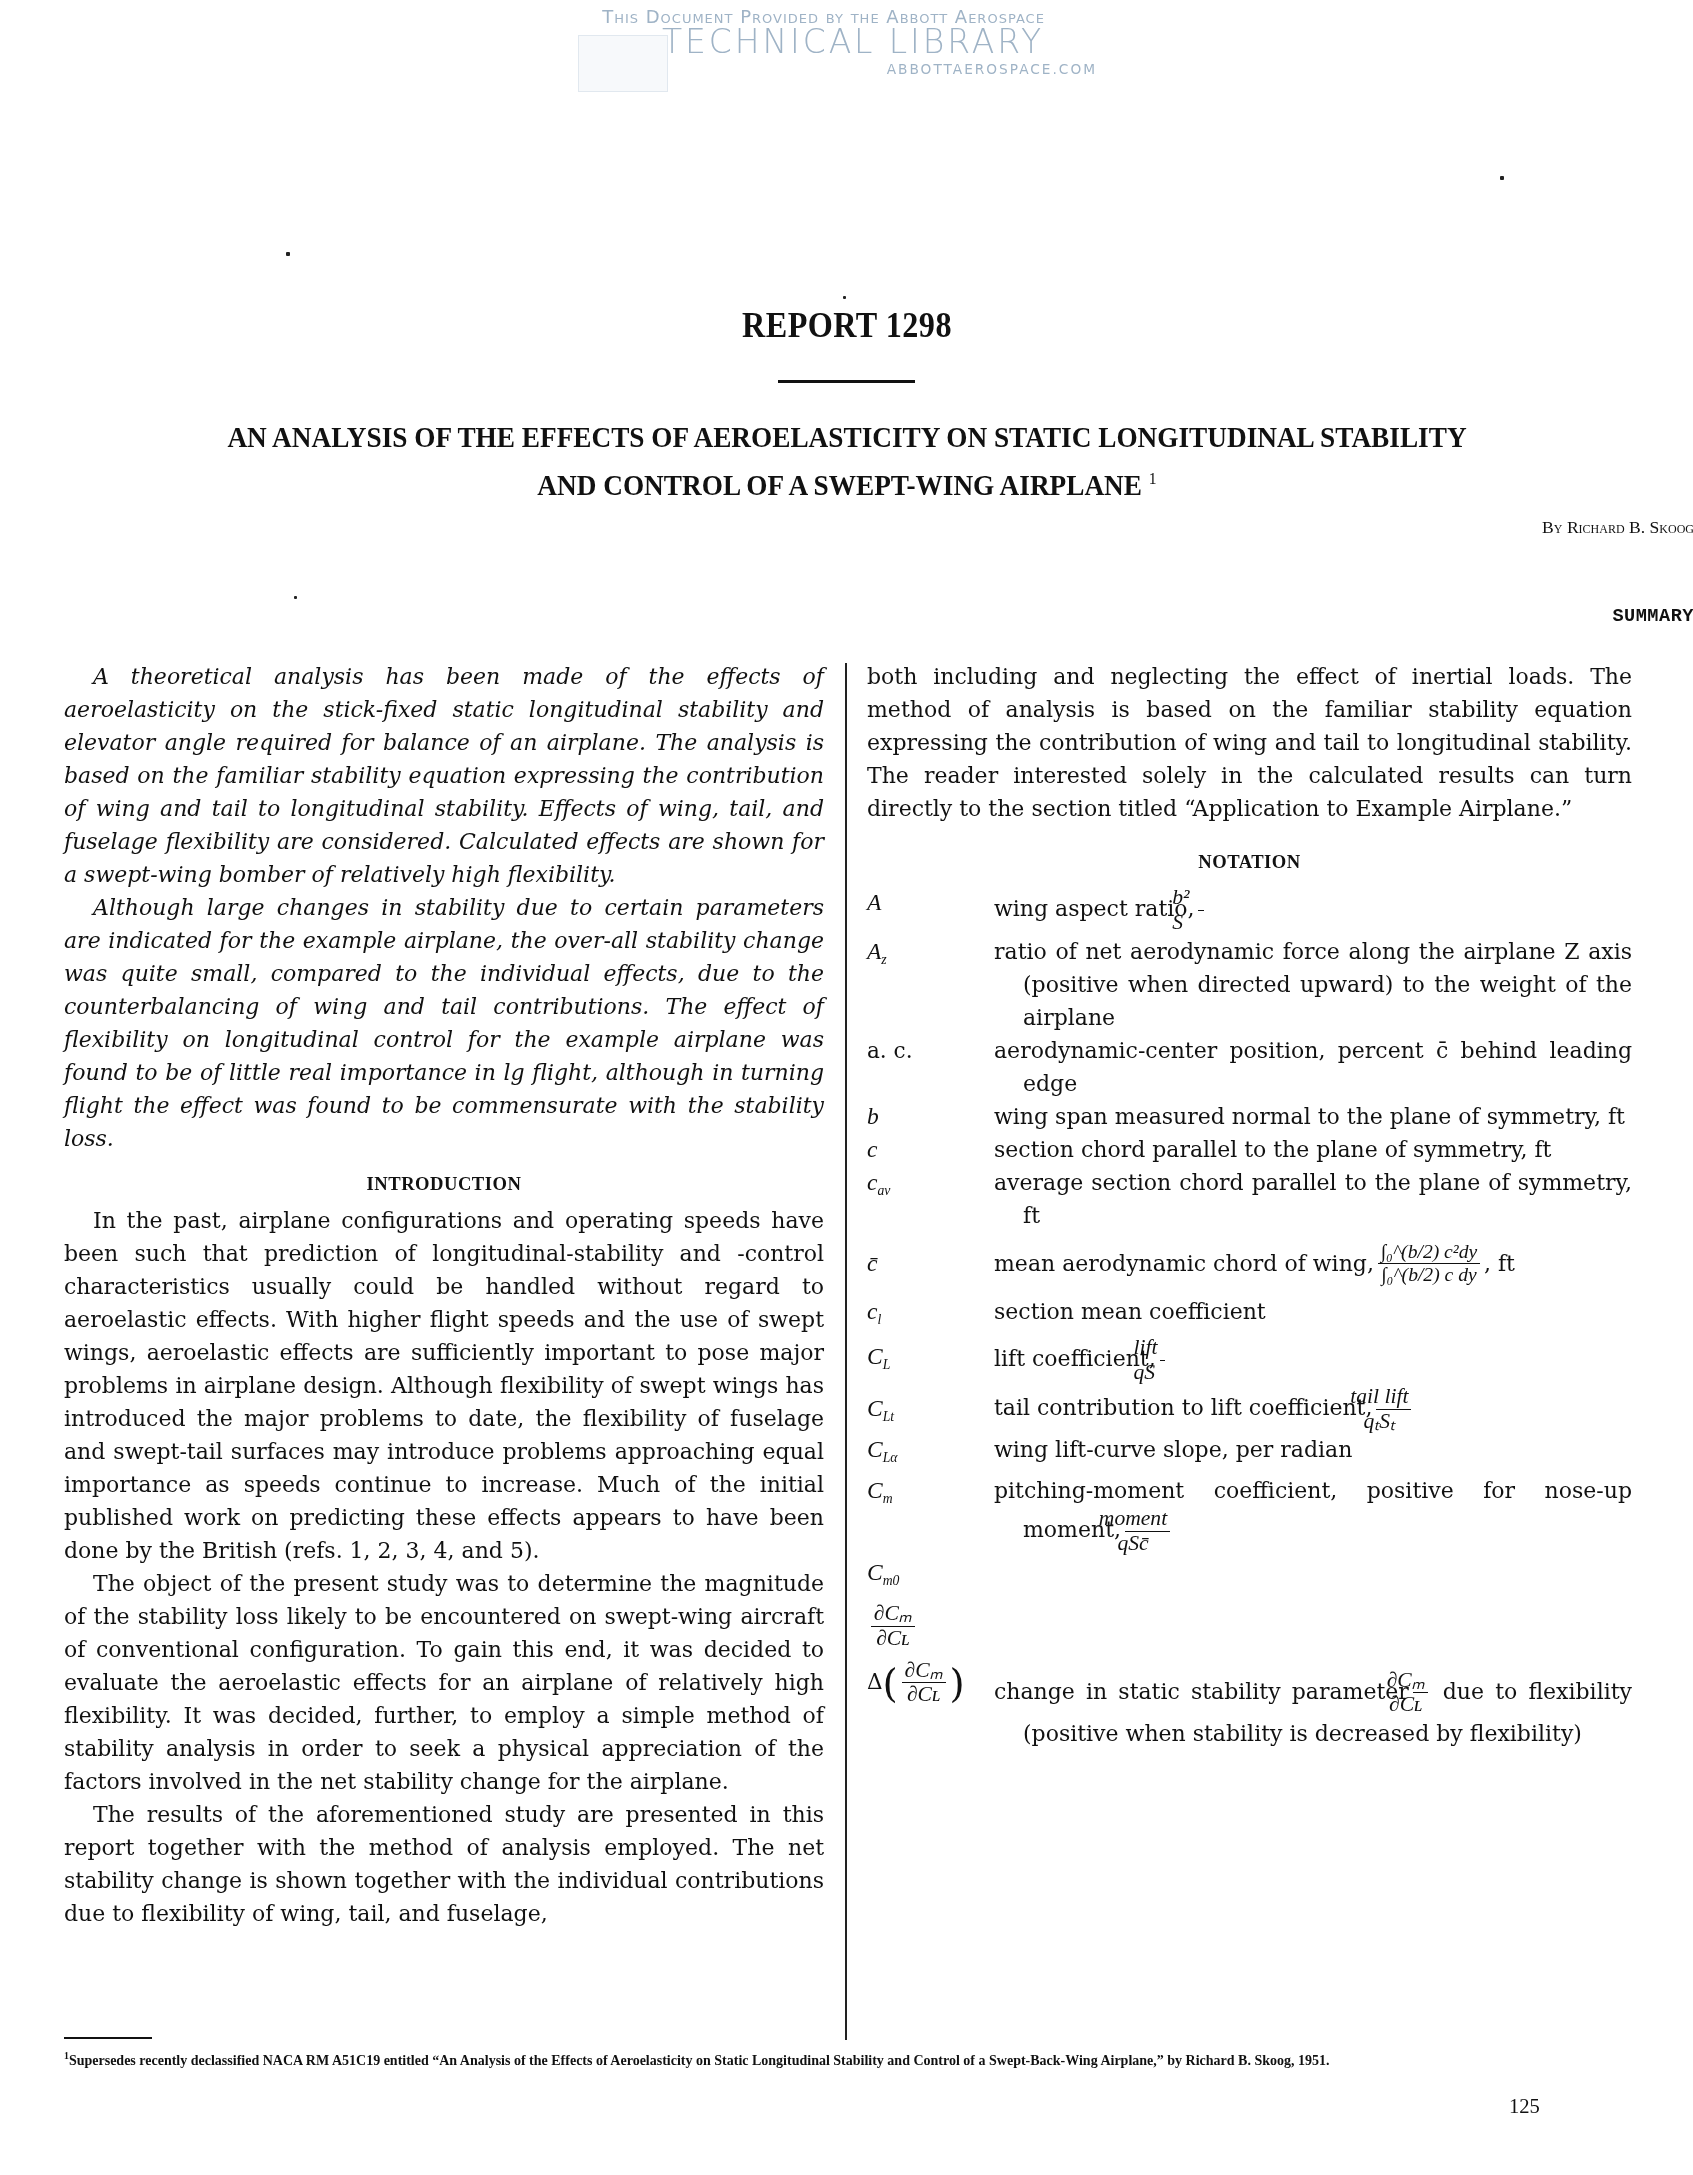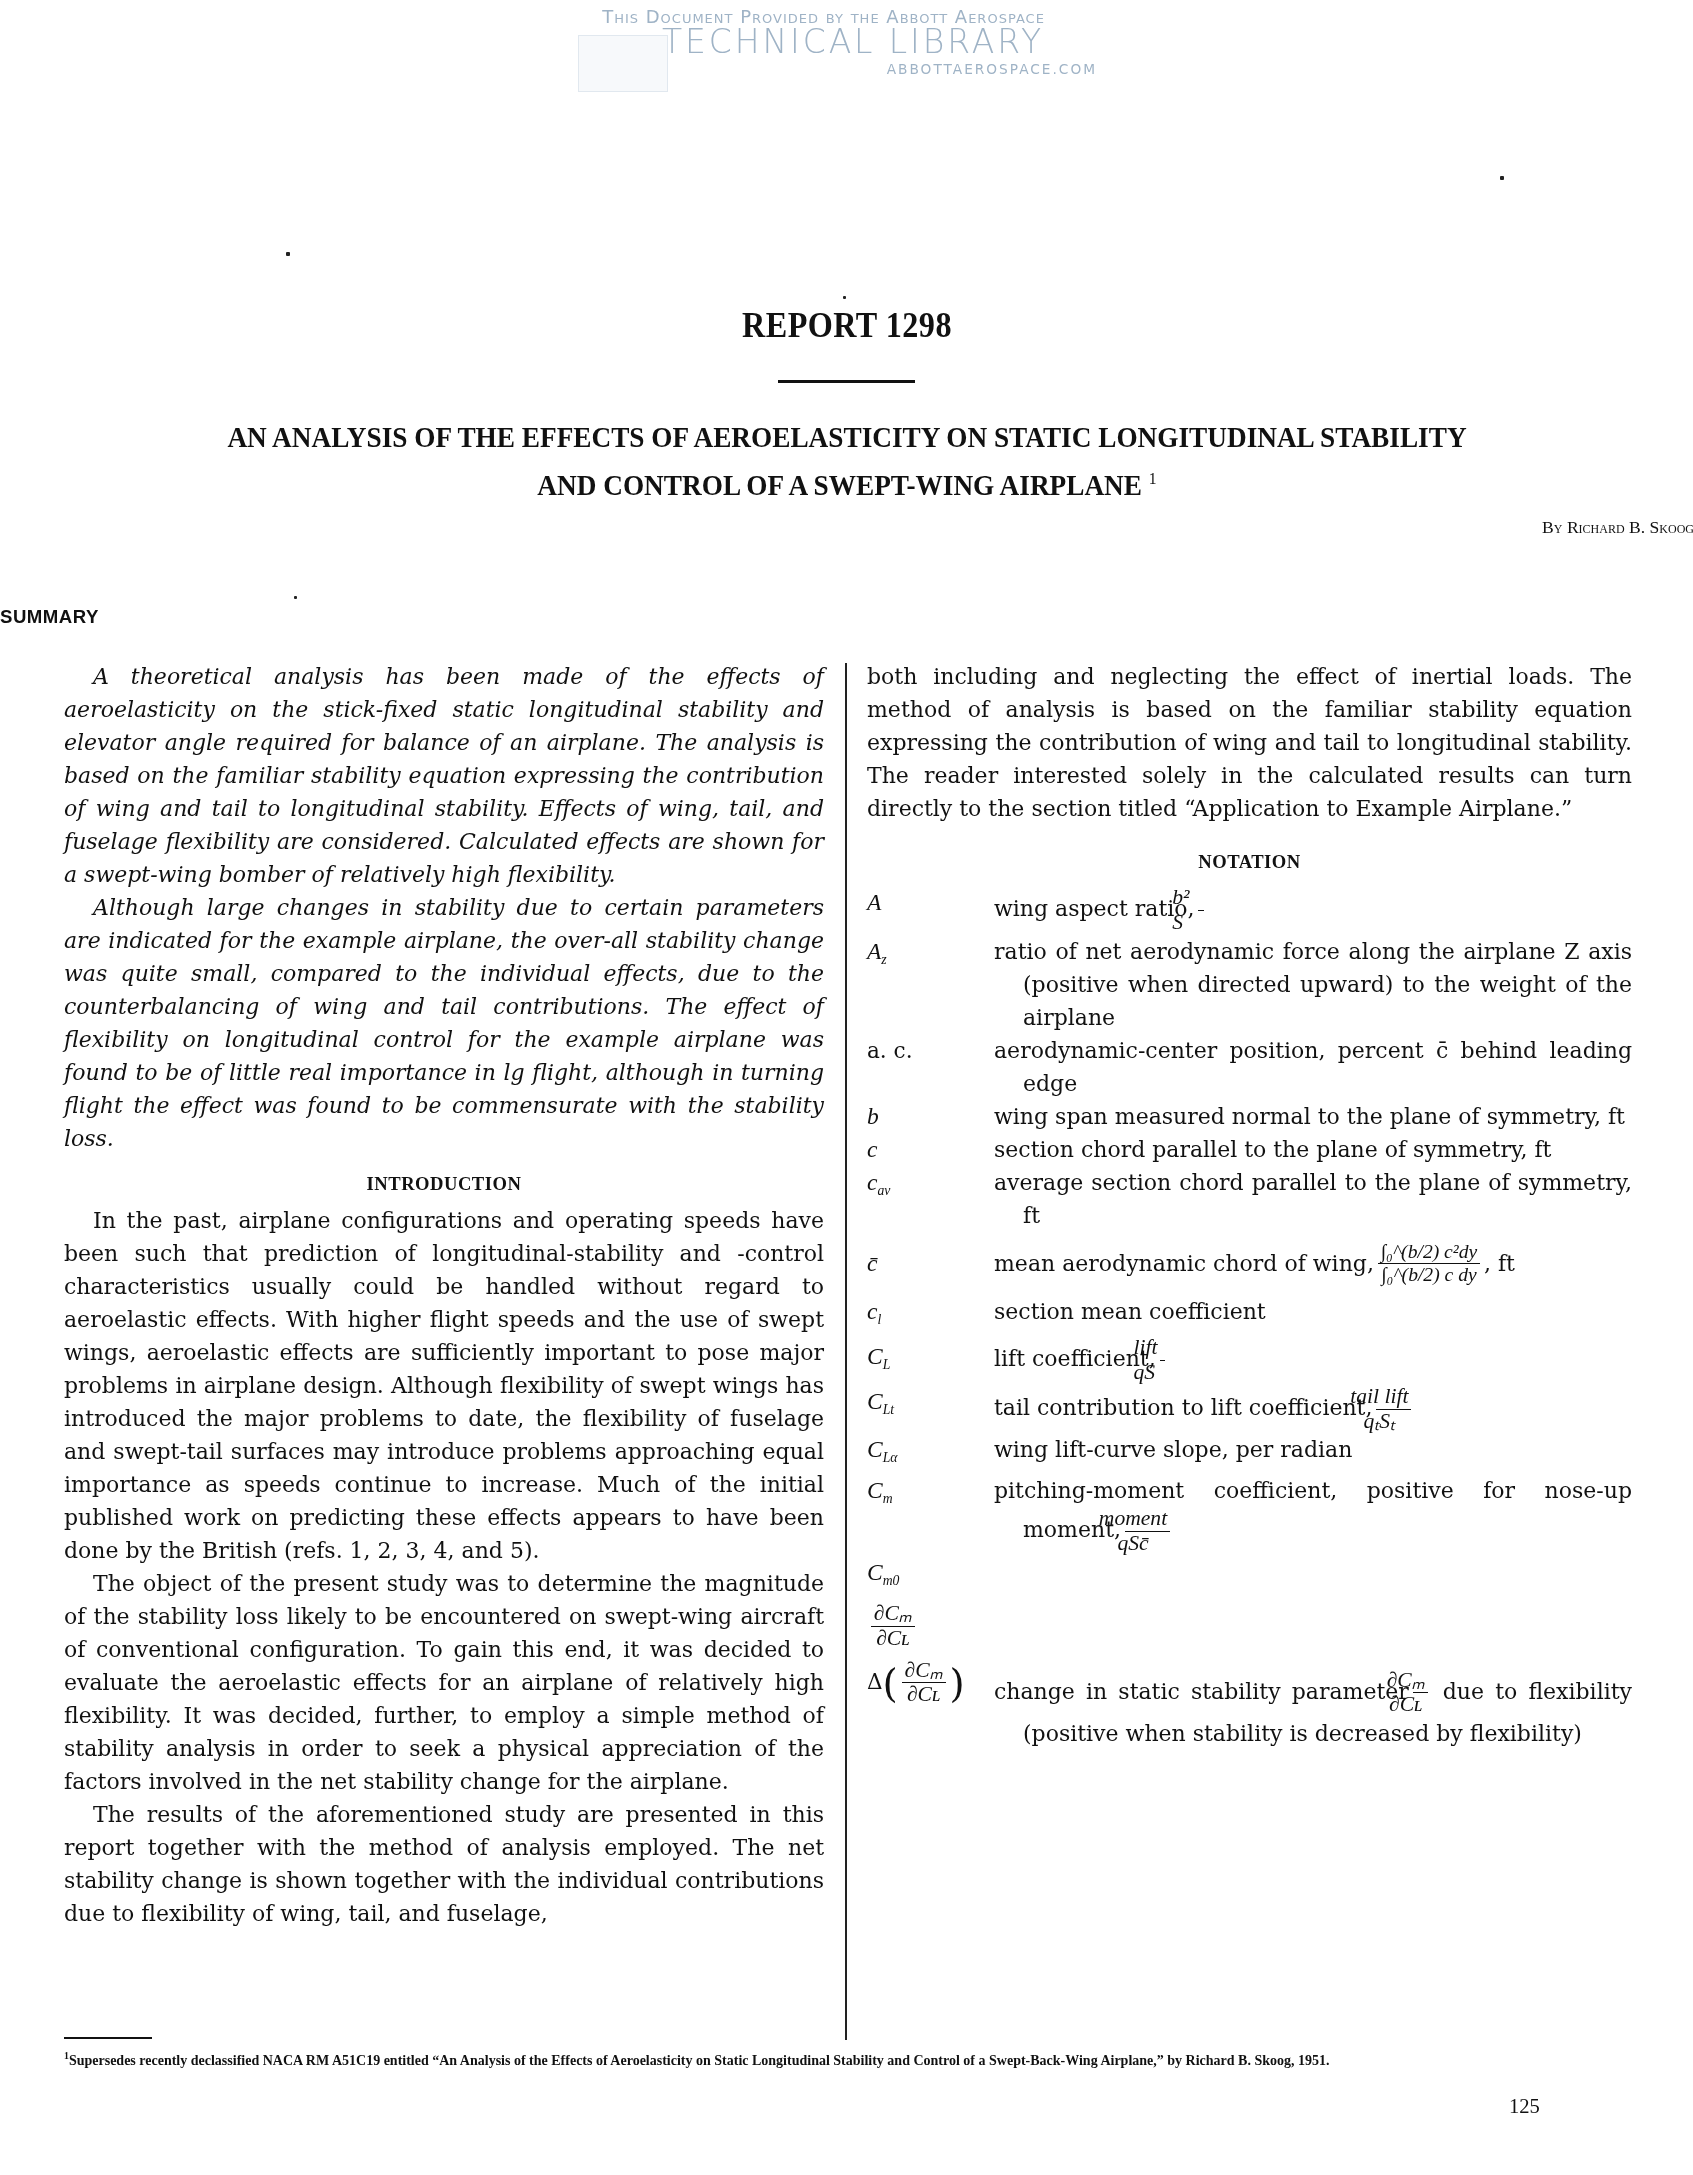--- a/index.html
+++ b/index.html
@@ -13,21 +13,21 @@
   .wm3 { position: absolute; top: 61px; left: 823px; width: 274px; text-align: right; font-size: 13.7px; letter-spacing: 2px; }
   .wm-box { position: absolute; top: 35px; left: 578px; width: 88px; height: 55px; border: 1px solid #e1e8ef; background: #f7f9fb; }
 
   .dot { position: absolute; width: 3.9px; height: 3.9px; background: #222; border-radius: 1px; }
 
   .report-num { position: absolute; top: 306px; left: 0; width: 1694px; text-align: center; font-size: 35px; font-weight: bold; font-family: "Liberation Serif", serif; letter-spacing: 0.5px; transform: scaleX(0.92); }
   .rule { position: absolute; top: 380px; left: 778px; width: 137px; height: 2.9px; background: #111; }
   .title { position: absolute; top: 417px; left: 59px; width: 1576px; text-align: center; font-size: 29px; font-weight: bold; line-height: 41px; font-family: "Liberation Serif", serif; transform: scaleX(0.94); transform-origin: center; }
   .title sup { font-size: 16.7px; font-weight: normal; }
   .byline { position: absolute; top: 517px; left: 0; width: 1694px; text-align: right; font-size: 17.6px; font-variant: small-caps; font-family: "Liberation Serif", serif; }
-  .summary-head { position: absolute; top: 606px; left: 0; width: 1694px; text-align: left; font-size: 18.6px; font-weight: bold; font-family: Liberation Sans, sans-serif; letter-spacing: 0.5px; }
+  .summary-head { position: absolute; top: 606px; left: 0; width: 1694px; text-align: right; font-size: 18.6px; font-weight: bold; font-family: Liberation Mono, monospace; letter-spacing: 0.5px; }
 
   .col { position: absolute; font-family: "DejaVu Serif", serif; }
   .col-left { left: 64px; width: 760px; top: 660px; }
   .col-right { left: 867px; width: 765px; top: 660px; }
   .vline { position: absolute; left: 845px; top: 663px; width: 2px; height: 1377px; background: #222; }
 
   p { margin: 0; text-align: justify; text-indent: 29px; font-size: 22px; line-height: 33px; }
   p.ital { font-style: italic; font-family: "DejaVu Serif", serif; }
   .col-right p { text-indent: 0; }
   h3 { margin: 17.6px 0 9.8px; text-align: center; font-size: 18.6px; font-weight: bold; font-family: "Liberation Serif", serif; letter-spacing: 0.5px; }
@@ -140,21 +140,21 @@
   </div>
 
   <div class="nrow" style="align-items:center">
     <div class="nsym"><span>C</span><span class="sub">L</span></div>
     <div class="ndef"><span>lift coefficient,</span><span class="frac">
           <span class="num">lift</span>
           <span class="den">qS</span>
         </span></div>
   </div>
 
-  <div class="nrow" style="align-items:flex-start">
+  <div class="nrow" style="align-items:flex-end">
     <div class="nsym"><span>C</span><span class="sub">Lt</span></div>
     <div class="ndef"><span>tail contribution to lift coefficient,</span><span class="frac">
           <span class="num">tail lift</span>
           <span class="den">qₜSₜ</span>
         </span></div>
   </div>
 
   <div class="nrow">
     <div class="nsym"><span>C</span><span class="sub">Lα</span></div>
     <div class="ndef">wing lift-curve slope, per radian</div>

